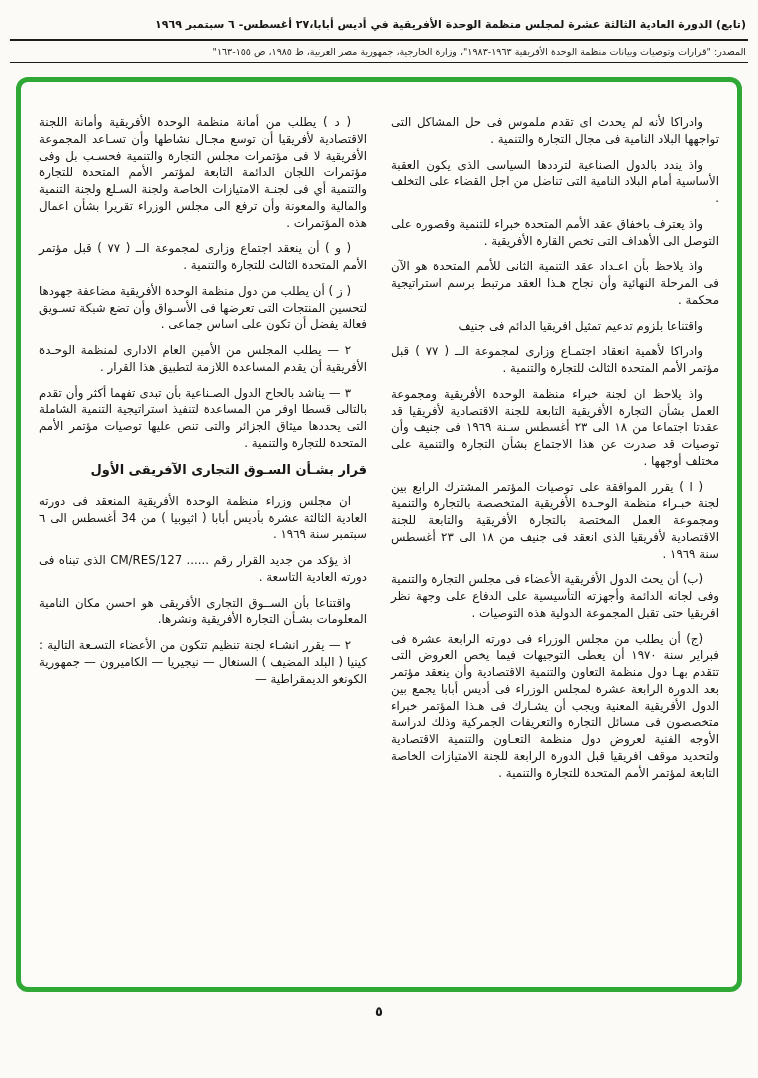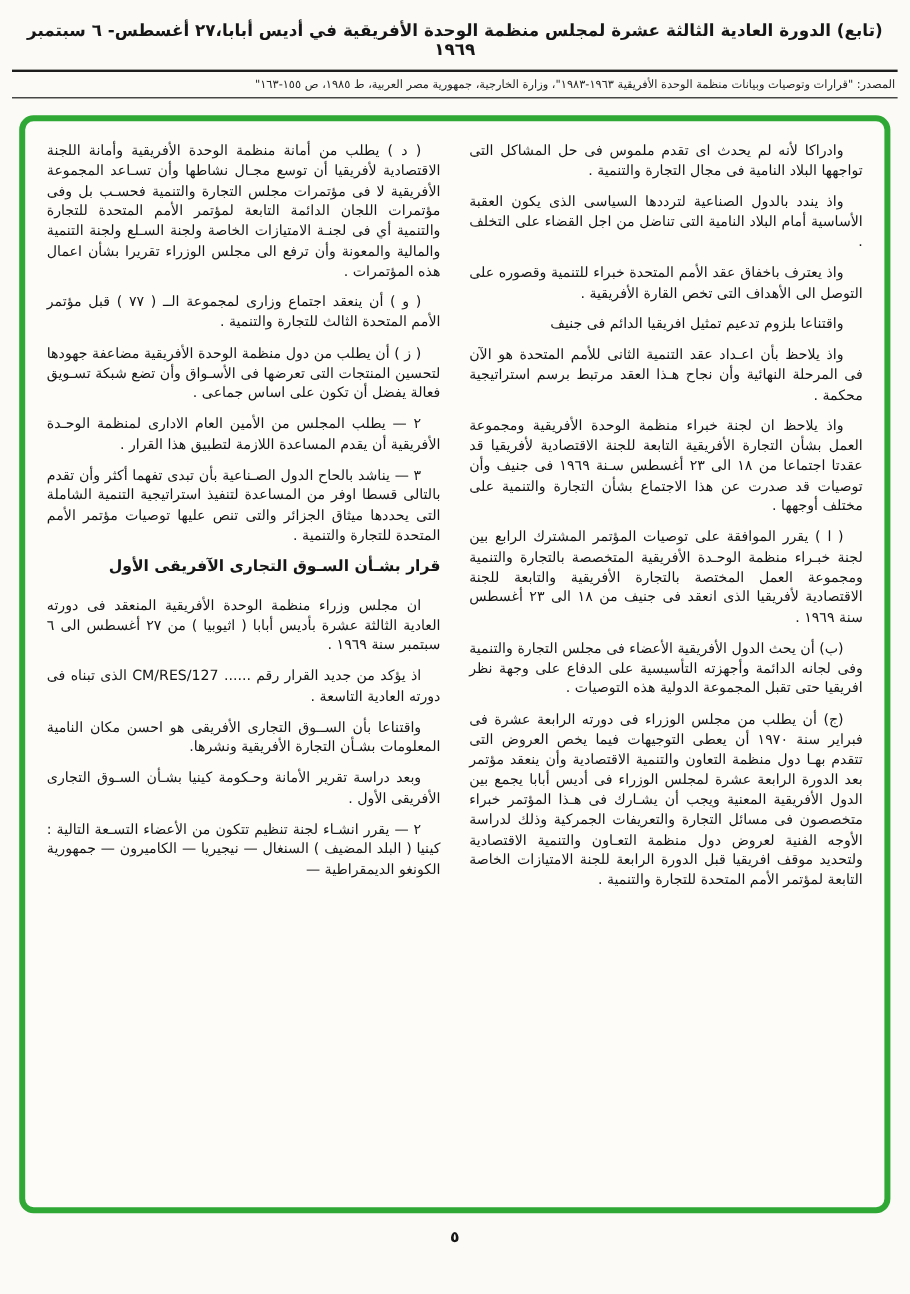--- a/index.html
+++ b/index.html
@@ -10,23 +10,22 @@
     height: 1078px;
     background: #fbfaf6;
     font-family: "DejaVu Sans", sans-serif;
     color: #161616;
     overflow: hidden;
   }
   .page { padding: 8px 8px 0; }
 
   .doc-title {
     direction: rtl;
-    text-align: center;
     font-weight: bold;
-    font-size: 14px;
+    font-size: 11px;
     padding: 10px 4px 8px;
     letter-spacing: 0;
   }
   .rule { border-top: 2px solid #1c1c1c; margin: 0 2px; }
   .rule.thin { border-top-width: 1px; }
   .doc-source {
     direction: rtl;
     text-align: right;
     font-size: 9.5px;
     padding: 5px 4px 5px;
@@ -45,20 +44,21 @@
     display: flex;
     direction: rtl;
     gap: 24px;
   }
   .col {
     flex: 1 1 0;
     direction: rtl;
     text-align: justify;
     font-size: 11.8px;
     line-height: 1.42;
+    margin-top: 16px;
   }
   .para { margin: 0 0 9px; text-indent: 16px; }
   .res-number {
     direction: ltr;
     text-align: left;
     font-size: 12.5px;
     margin: 14px 0 10px;
     letter-spacing: 0.4px;
     text-indent: 0;
   }
@@ -85,41 +85,41 @@
     <div class="rule thin"></div>
   </header>
 
   <main class="content-box">
     <div class="columns">
 
       <section class="col">
         <p class="para">وادراكا لأنه لم يحدث اى تقدم ملموس فى حل المشاكل التى تواجهها البلاد النامية فى مجال التجارة والتنمية .</p>
         <p class="para">واذ يندد بالدول الصناعية لترددها السياسى الذى يكون العقبة الأساسية أمام البلاد النامية التى تناضل من اجل القضاء على التخلف .</p>
         <p class="para">واذ يعترف باخفاق عقد الأمم المتحدة خبراء للتنمية وقصوره على التوصل الى الأهداف التى تخص القارة الأفريقية .</p>
+        <p class="para">واذ يلاحظ بأن اعـداد عقد التنمية الثانى للأمم المتحدة هو الآن فى المرحلة النهائية وأن نجاح هـذا العقد مرتبط برسم استراتيجية محكمة .</p>
         <p class="para">واقتناعا بلزوم تدعيم تمثيل افريقيا الدائم فى جنيف</p>
-        <p class="para">واذ يلاحظ بأن اعـداد عقد التنمية الثانى للأمم المتحدة هو الآن فى المرحلة النهائية وأن نجاح هـذا العقد مرتبط برسم استراتيجية محكمة .</p>
+        <p class="para">وادراكا لأهمية انعقاد اجتمـاع وزارى لمجموعة الــ ( ٧٧ ) قبل مؤتمر الأمم المتحدة الثالث للتجارة والتنمية .</p>
         <p class="para">واذ يلاحظ ان لجنة خبراء منظمة الوحدة الأفريقية ومجموعة العمل بشأن التجارة الأفريقية التابعة للجنة الاقتصادية لأفريقيا قد عقدتا اجتماعا من ١٨ الى ٢٣ أغسطس سـنة ١٩٦٩ فى جنيف وأن توصيات قد صدرت عن هذا الاجتماع بشأن التجارة والتنمية على مختلف أوجهها .</p>
         <p class="para">( ا ) يقرر الموافقة على توصيات المؤتمر المشترك الرابع بين لجنة خبـراء منظمة الوحـدة الأفريقية المتخصصة بالتجارة والتنمية ومجموعة العمل المختصة بالتجارة الأفريقية والتابعة للجنة الاقتصادية لأفريقيا الذى انعقد فى جنيف من ١٨ الى ٢٣ أغسطس سنة ١٩٦٩ .</p>
         <p class="para">(ب) أن يحث الدول الأفريقية الأعضاء فى مجلس التجارة والتنمية وفى لجانه الدائمة وأجهزته التأسيسية على الدفاع على وجهة نظر افريقيا حتى تقبل المجموعة الدولية هذه التوصيات .</p>
         <p class="para">(ج) أن يطلب من مجلس الوزراء فى دورته الرابعة عشرة فى فبراير سنة ١٩٧٠ أن يعطى التوجيهات فيما يخص العروض التى تتقدم بهـا دول منظمة التعاون والتنمية الاقتصادية وأن ينعقد مؤتمر بعد الدورة الرابعة عشرة لمجلس الوزراء فى أديس أبابا يجمع بين الدول الأفريقية المعنية ويجب أن يشـارك فى هـذا المؤتمر خبراء متخصصون فى مسائل التجارة والتعريفات الجمركية وذلك لدراسة الأوجه الفنية لعروض دول منظمة التعـاون والتنمية الاقتصادية ولتحديد موقف افريقيا قبل الدورة الرابعة للجنة الامتيازات الخاصة التابعة لمؤتمر الأمم المتحدة للتجارة والتنمية .</p>
       </section>
 
       <section class="col">
         <p class="para">( د ) يطلب من أمانة منظمة الوحدة الأفريقية وأمانة اللجنة الاقتصادية لأفريقيا أن توسع مجـال نشاطها وأن تسـاعد المجموعة الأفريقية لا فى مؤتمرات مجلس التجارة والتنمية فحسـب بل وفى مؤتمرات اللجان الدائمة التابعة لمؤتمر الأمم المتحدة للتجارة والتنمية أي فى لجنـة الامتيازات الخاصة ولجنة السـلع ولجنة التنمية والمالية والمعونة وأن ترفع الى مجلس الوزراء تقريرا بشأن اعمال هذه المؤتمرات .</p>
         <p class="para">( و ) أن ينعقد اجتماع وزارى لمجموعة الــ ( ٧٧ ) قبل مؤتمر الأمم المتحدة الثالث للتجارة والتنمية .</p>
         <p class="para">( ز ) أن يطلب من دول منظمة الوحدة الأفريقية مضاعفة جهودها لتحسين المنتجات التى تعرضها فى الأسـواق وأن تضع شبكة تسـويق فعالة يفضل أن تكون على اساس جماعى .</p>
         <p class="para">٢ — يطلب المجلس من الأمين العام الادارى لمنظمة الوحـدة الأفريقية أن يقدم المساعدة اللازمة لتطبيق هذا القرار .</p>
         <p class="para">٣ — يناشد بالحاح الدول الصـناعية بأن تبدى تفهما أكثر وأن تقدم بالتالى قسطا اوفر من المساعدة لتنفيذ استراتيجية التنمية الشاملة التى يحددها ميثاق الجزائر والتى تنص عليها توصيات مؤتمر الأمم المتحدة للتجارة والتنمية .</p>
 
         <h2 class="res-title">قرار بشـأن السـوق التجارى الآفريقى الأول</h2>
 
-        <p class="para">ان مجلس وزراء منظمة الوحدة الأفريقية المنعقد فى دورته العادية الثالثة عشرة بأديس أبابا ( اثيوبيا ) من ٢٧ أغسطس الى ٦ سبتمبر سنة ١٩٦٩ .</p>
+        <p class="para">ان مجلس وزراء منظمة الوحدة الأفريقية المنعقد فى دورته العادية الثالثة عشرة بأديس أبابا ( اثيوبيا ) من 34 أغسطس الى ٦ سبتمبر سنة ١٩٦٩ .</p>
         <p class="para">اذ يؤكد من جديد القرار رقم ...... CM/RES/127 الذى تبناه فى دورته العادية التاسعة .</p>
         <p class="para">واقتناعا بأن الســوق التجارى الأفريقى هو احسن مكان النامية المعلومات بشـأن التجارة الأفريقية ونشرها.</p>
-        <p class="para">وبعد دراسة تقرير الأمانة وحـكومة كينيا بشـأن السـوق التجارى الأفريقى الأول .</p>
         <p class="para">٢ — يقرر انشـاء لجنة تنظيم تتكون من الأعضاء التسـعة التالية : كينيا ( البلد المضيف ) السنغال — نيجيريا — الكاميرون — جمهورية الكونغو الديمقراطية —</p>
       </section>
 
     </div>
   </main>
 
   <footer class="page-footer">
     <span class="page-number">٥</span>
   </footer>
 

